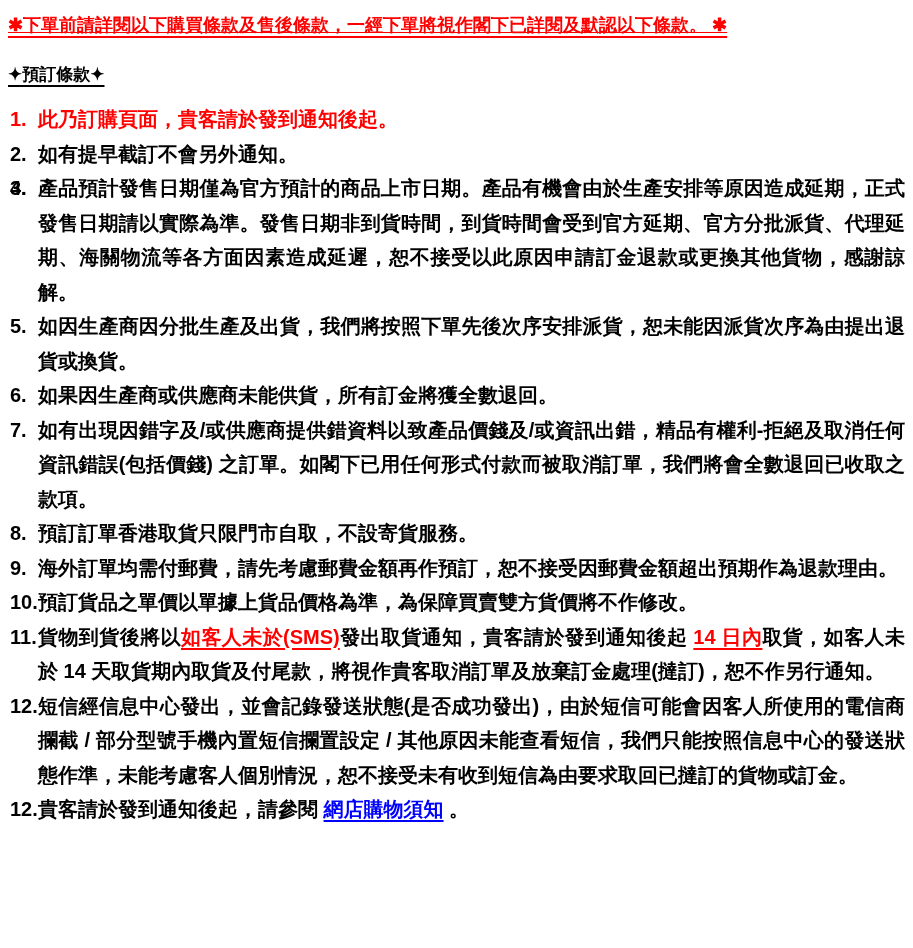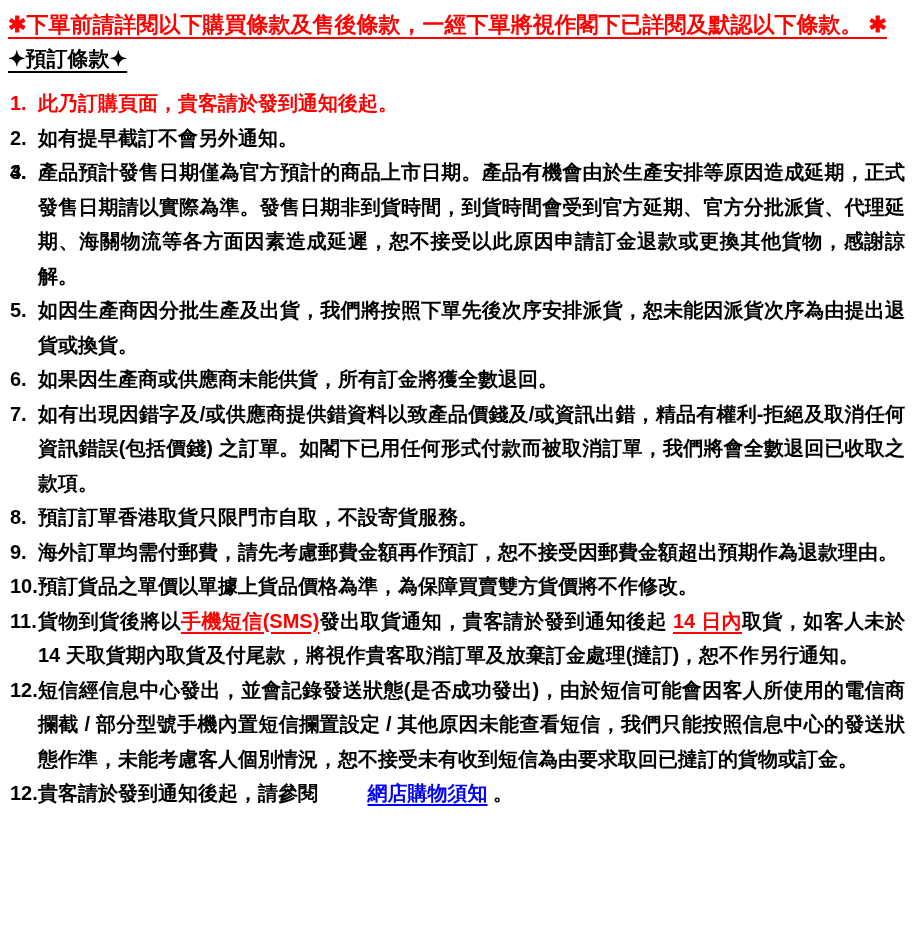--- a/index.html
+++ b/index.html
@@ -8,33 +8,35 @@
     width: 913px; height: 948px;
     background: #ffffff;
     font-family: "Liberation Sans", sans-serif;
     font-weight: bold;
     color: #000000;
     overflow: hidden;
   }
   .doc { padding: 6px 8px 0 8px; }
 
   .notice {
-    font-size: 22px;
+    font-size: 18px;
     line-height: 38px;
     color: #ff0000;
+    text-decoration: underline;
   }
   .notice .u {
     text-decoration: underline;
     text-decoration-thickness: 2px;
     text-underline-offset: 5px;
     text-decoration-color: #ff0000;
   }
 
   .section-title {
-    font-size: 21px;
+    margin-top: 16px;
+    font-size: 17px;
     line-height: 30px;
   }
   .section-title .u {
     text-decoration: underline;
     text-decoration-thickness: 2px;
     text-underline-offset: 5px;
     text-decoration-color: #000000;
   }
 
   .terms {
@@ -62,21 +64,20 @@
     text-decoration-thickness: 2px;
     text-underline-offset: 4px;
   }
   .lnk {
     color: #0000ff;
     text-decoration: underline;
     text-decoration-color: #0000ff;
     text-decoration-thickness: 2px;
     text-underline-offset: 4px;
     cursor: pointer;
-    margin-left: 44px;
   }
 </style>
 </head>
 <body>
 
 <div class="doc">
 
   <div class="notice">
     <span class="u">✱下單前請詳閱以下購買條款及售後條款，一經下單將視作閣下已詳閱及默認以下條款。 ✱</span>
   </div>
@@ -89,18 +90,18 @@
       <div class="term red"><span class="term-num">1.</span><span>此乃訂購頁面，貴客請於發到通知後起。</span></div>
       <div class="term"><span class="term-num">2.</span><span>如有提早截訂不會另外通知。</span></div>
       <div class="term"><span class="term-num">3.</span></div>
       <div class="term"><span class="term-num">4.</span><span>產品預計發售日期僅為官方預計的商品上市日期。產品有機會由於生產安排等原因造成延期，正式發售日期請以實際為準。發售日期非到貨時間，到貨時間會受到官方延期、官方分批派貨、代理延期、海關物流等各方面因素造成延遲，恕不接受以此原因申請訂金退款或更換其他貨物，感謝諒解。</span></div>
       <div class="term"><span class="term-num">5.</span><span>如因生產商因分批生產及出貨，我們將按照下單先後次序安排派貨，恕未能因派貨次序為由提出退貨或換貨。</span></div>
       <div class="term"><span class="term-num">6.</span><span>如果因生產商或供應商未能供貨，所有訂金將獲全數退回。</span></div>
       <div class="term"><span class="term-num">7.</span><span>如有出現因錯字及/或供應商提供錯資料以致產品價錢及/或資訊出錯，精品有權利-拒絕及取消任何資訊錯誤(包括價錢) 之訂單。如閣下已用任何形式付款而被取消訂單，我們將會全數退回已收取之款項。</span></div>
       <div class="term"><span class="term-num">8.</span><span>預訂訂單香港取貨只限門市自取，不設寄貨服務。</span></div>
       <div class="term"><span class="term-num">9.</span><span>海外訂單均需付郵費，請先考慮郵費金額再作預訂，恕不接受因郵費金額超出預期作為退款理由。</span></div>
       <div class="term"><span class="term-num">10.</span><span>預訂貨品之單價以單據上貨品價格為準，為保障買賣雙方貨價將不作修改。</span></div>
-      <div class="term"><span class="term-num">11.</span><span>貨物到貨後將以</span><span class="hl">手機短信(SMS)</span><span>發出取貨通知，貴客請於發到通知後起 </span><span class="hl">14 日內</span><span>取貨，如客人未於 14 天取貨期內取貨及付尾款，將視作貴客取消訂單及放棄訂金處理(撻訂)，恕不作另行通知。</span></div>
+      <div class="term"><span class="term-num">11.</span><span>貨物到貨後將以</span><span class="hl">如客人未於(SMS)</span><span>發出取貨通知，貴客請於發到通知後起 </span><span class="hl">14 日內</span><span>取貨，如客人未於 14 天取貨期內取貨及付尾款，將視作貴客取消訂單及放棄訂金處理(撻訂)，恕不作另行通知。</span></div>
       <div class="term"><span class="term-num">12.</span><span>短信經信息中心發出，並會記錄發送狀態(是否成功發出)，由於短信可能會因客人所使用的電信商攔截 / 部分型號手機內置短信攔置設定 / 其他原因未能查看短信，我們只能按照信息中心的發送狀態作準，未能考慮客人個別情況，恕不接受未有收到短信為由要求取回已撻訂的貨物或訂金。</span></div>
       <div class="term"><span class="term-num">12.</span><span>貴客請於發到通知後起，請參閱 </span><a class="lnk">網店購物須知</a><span> 。</span></div>
     </div>
 
 </div>
 
 </body></html>

